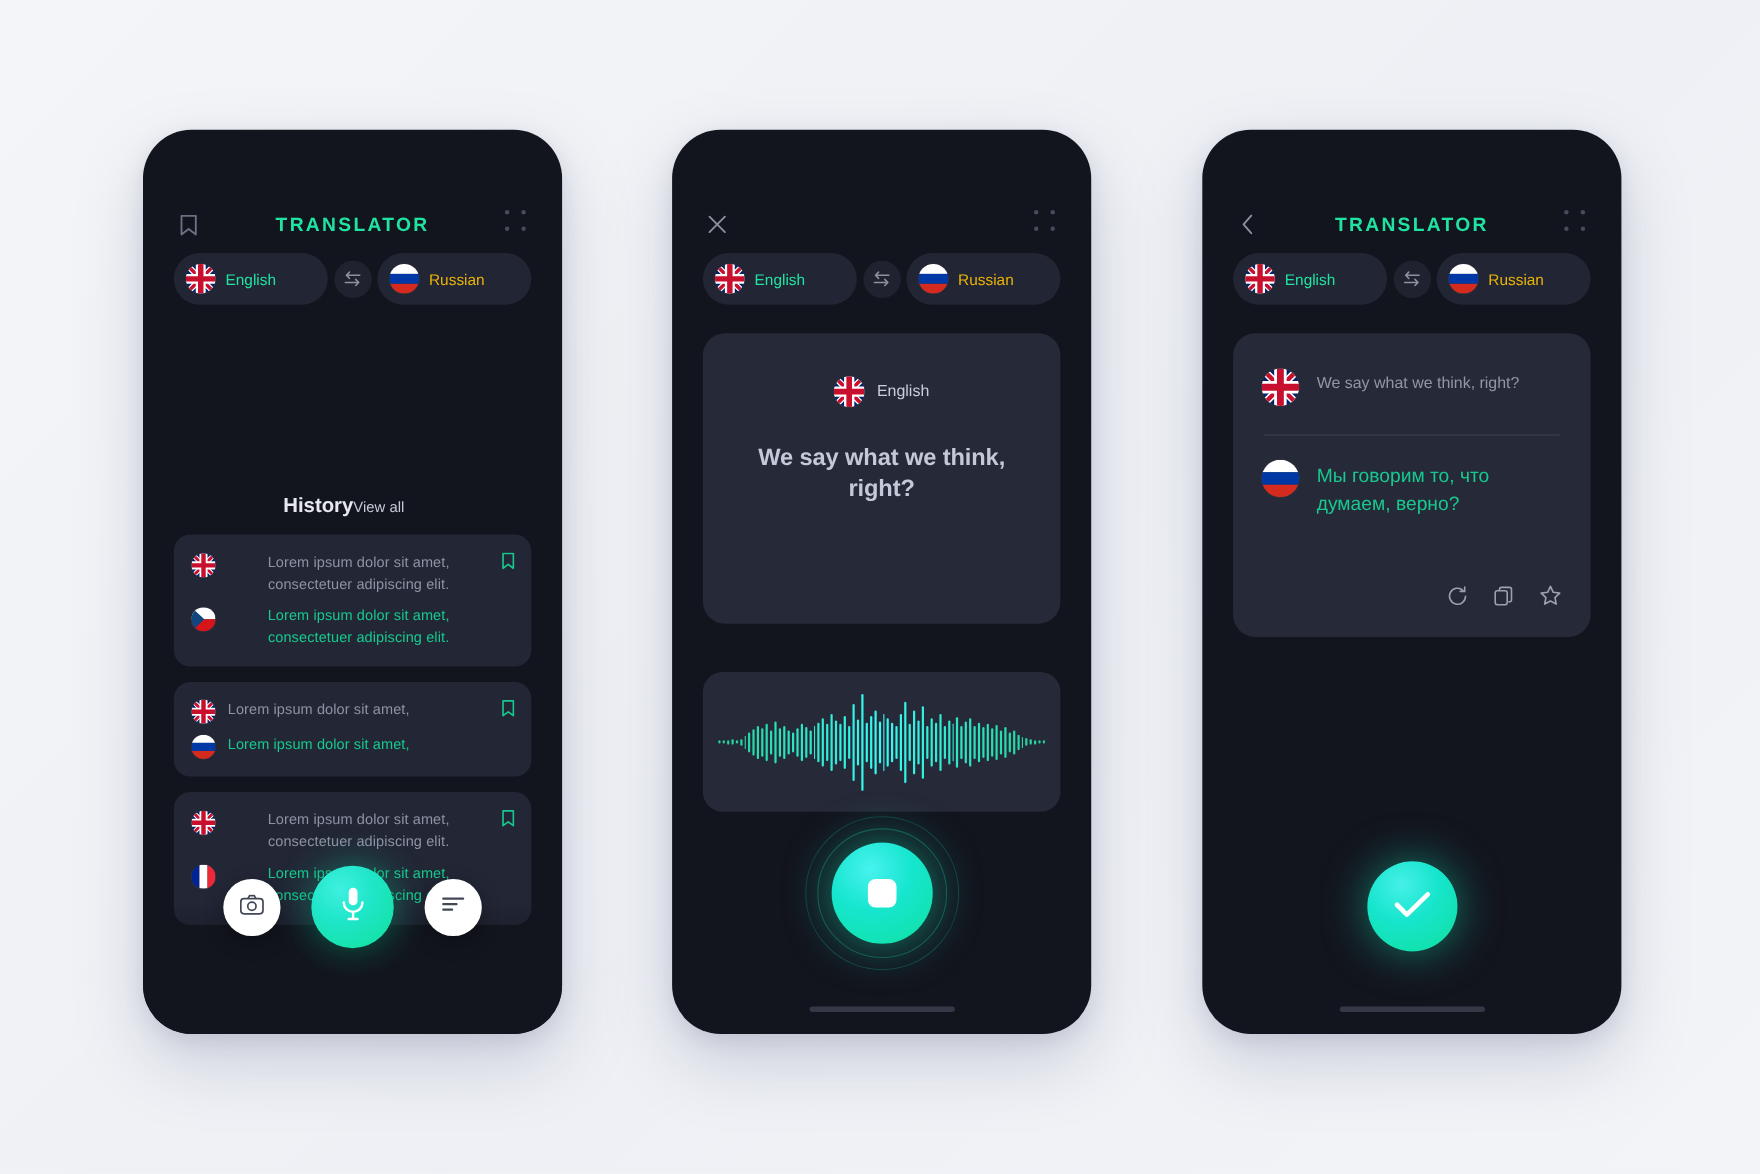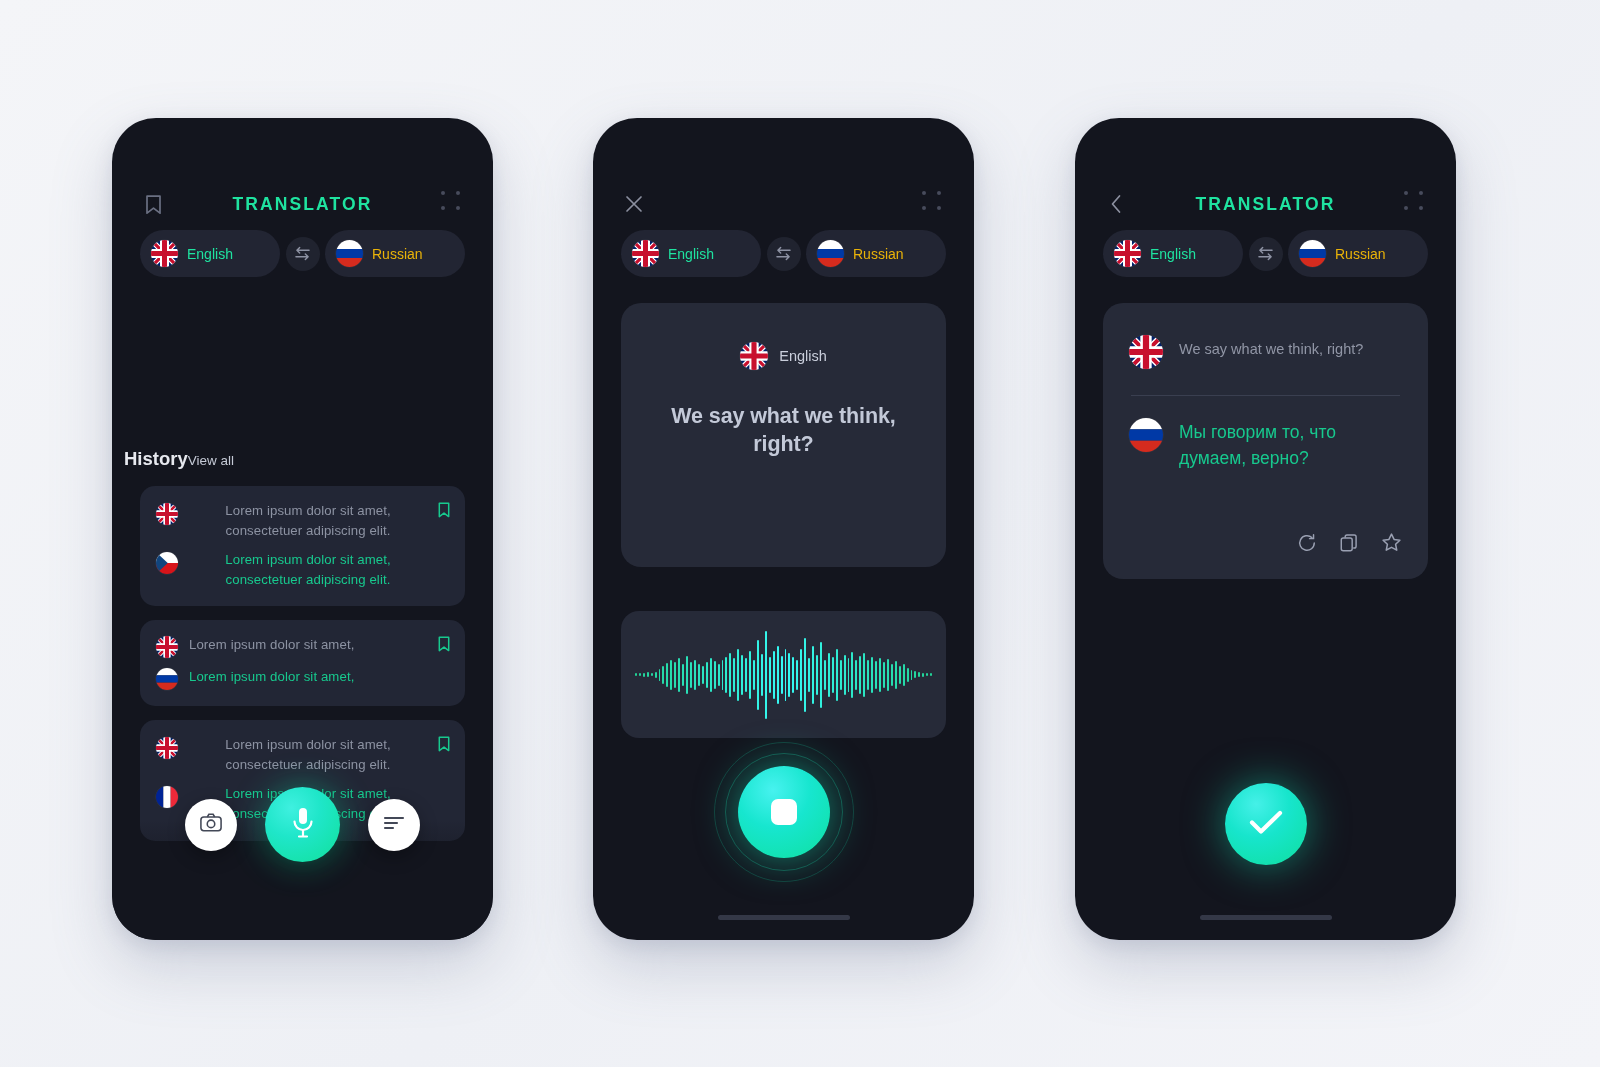--- a/index.html
+++ b/index.html
@@ -17,20 +17,21 @@
 
   
   .phone {
     position: absolute;
     top: 118px;
     width: 381px; height: 822px;
     background: #13151e;
     border-radius: 44px;
     box-shadow: 0 26px 60px rgba(120,130,155,.30), 0 6px 18px rgba(120,130,155,.18);
     overflow: hidden;
+    margin-left: 18px;
   }
   #phone1 { left: 112px; }
   #phone2 { left: 593px; }
   #phone3 { left: 1075px; }
 
   .screen { position: absolute; inset: 0; }
 
   
   .hdr {
     position: absolute; top: 66px; left: 0; right: 0; height: 40px;
@@ -87,21 +88,21 @@
   .input-card {
     position: absolute; top: 185px; left: 28px; right: 28px;
     height: 126px; background: #262a38; border-radius: 17px;
     padding: 20px 22px;
   }
   .input-card .ph { color: #9aa0b0; font-size: 15.5px; letter-spacing:.2px; }
 
   
   .hist-head {
     position: absolute; top: 330px; left: 12px; right: 28px;
-    display: flex; align-items: baseline; justify-content: flex-start;
+    display: flex; align-items: baseline; justify-content: center;
   }
   .hist-title { color: #e7e9ef; font-size: 18.5px; font-weight: 600; }
   .hist-viewall { color: #c5cad6; font-size: 13.5px; }
   .hist-list { position: absolute; top: 368px; left: 28px; right: 28px; bottom: 0; text-align: center; }
   .hist-card {
     position: relative;
     background: #222635; border-radius: 15px;
     padding: 15px 16px 16px 16px;
     margin-bottom: 14px;
     display: flex; flex-direction: column; gap: 9px;

